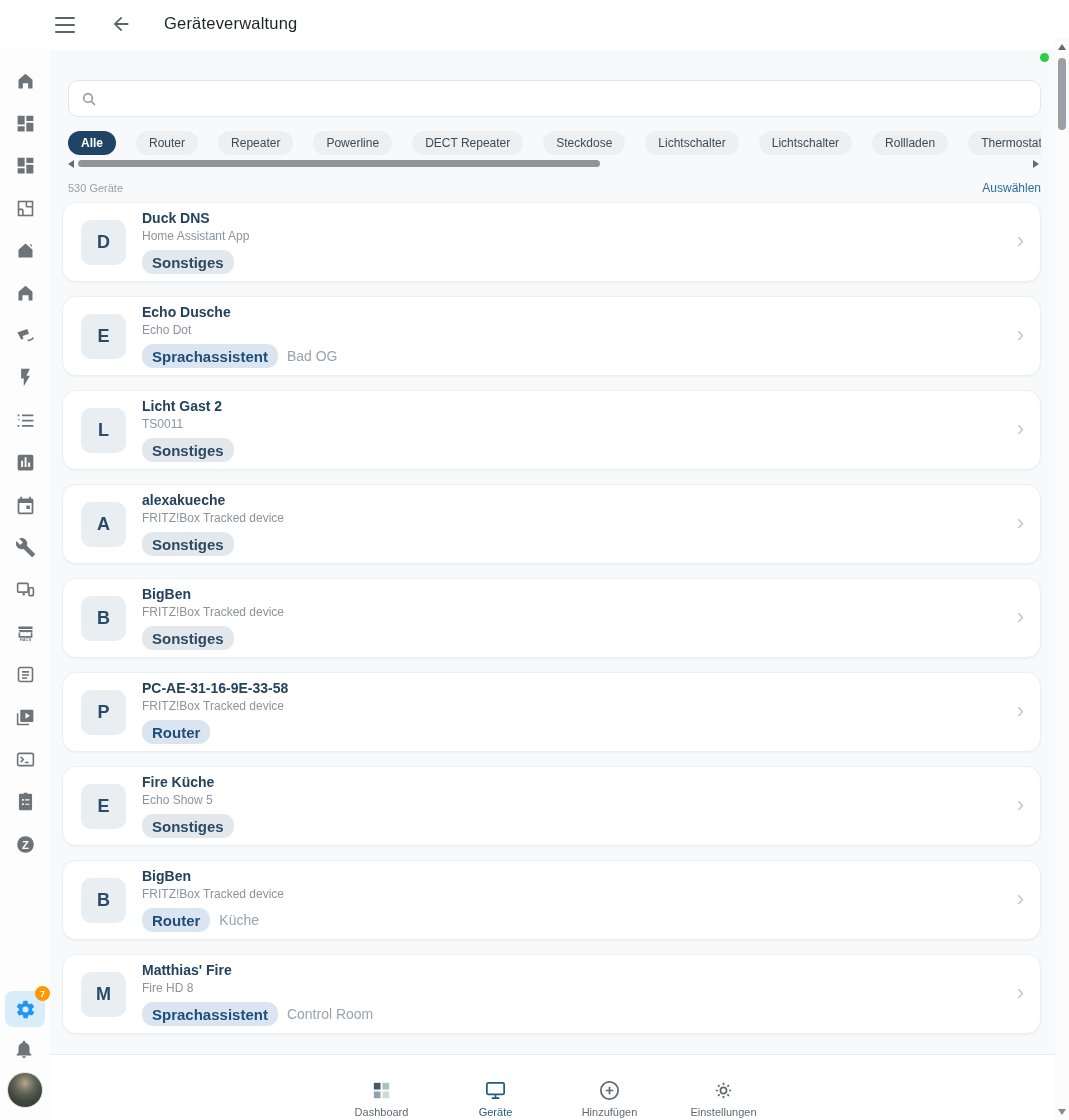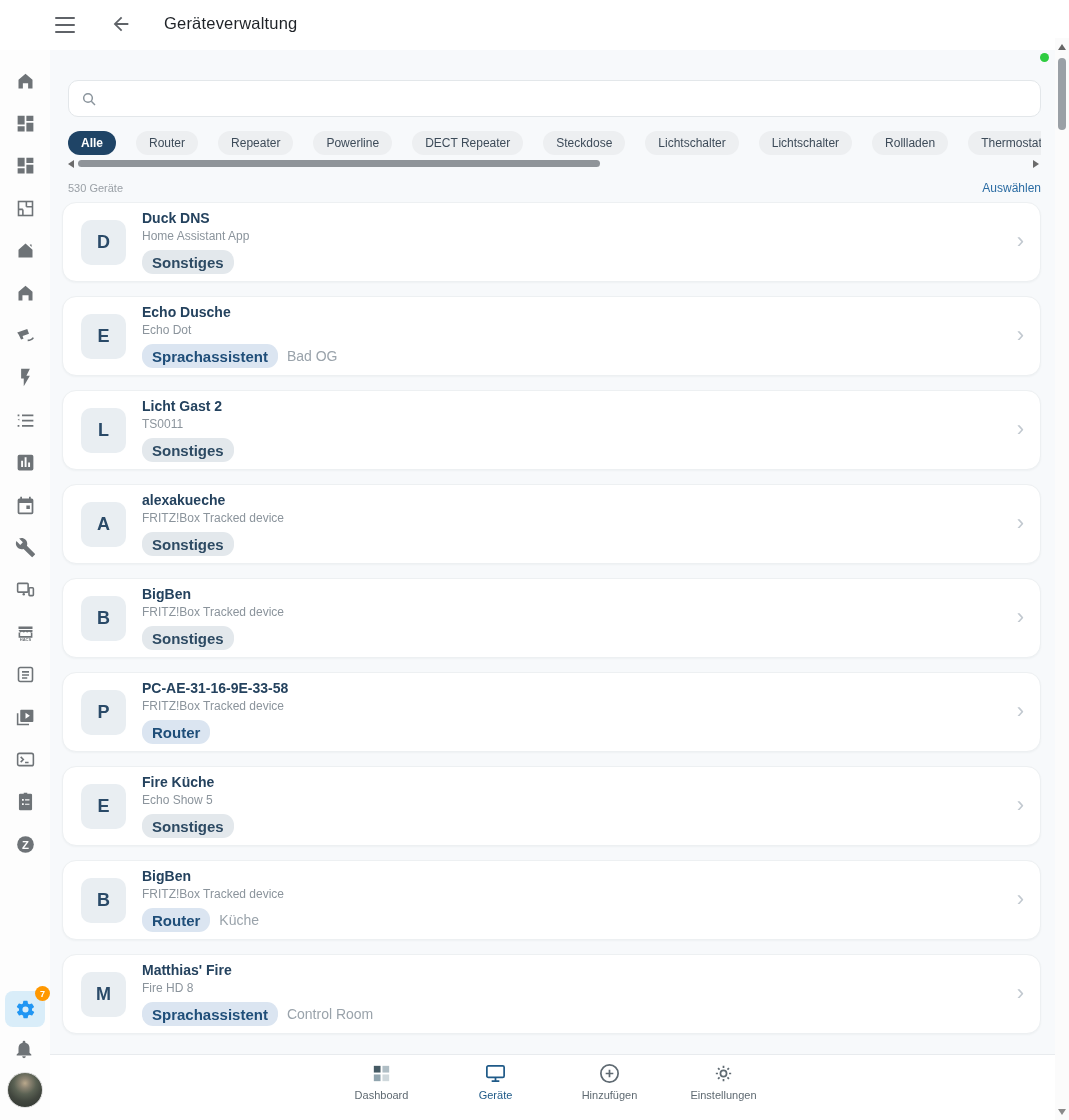--- a/index.html
+++ b/index.html
@@ -58,21 +58,21 @@
   .dev-name { font-size:14px; font-weight:700; color:#24425e; }
   .dev-model { font-size:12px; color:#8b949c; margin-top:3px; }
   .dev-meta { margin-top:7px; display:flex; align-items:center; gap:9px; }
   .badge { font-size:15px; font-weight:700; padding:3.5px 10px; border-radius:11px; }
   .badge.neutral { background:#e3e8ec; color:#2d4a63; }
   .badge.accent { background:#dbe5f1; color:#1f4e79; }
   .area { font-size:14px; color:#9aa3ab;text-align:center; }
   .chevron { position:absolute; right:16px; top:50%; transform:translateY(-55%); color:#c2c9d0; font-size:22px; line-height:1; }
 
   
-  .bottom-nav { position:absolute; left:50px; right:14px; bottom:0; height:66px; background:#fff; border-top:1px solid #e8ebee; display:flex; justify-content:center; gap:48px; padding-top:7px; z-index:7; }
+  .bottom-nav { position:absolute; left:50px; right:14px; bottom:0; height:66px; background:#fff; border-top:1px solid #e8ebee; display:flex; justify-content:center; gap:48px; padding-top:24px; z-index:7; }
   .nav-item { width:66px; display:flex; flex-direction:column; align-items:center; gap:4px; font-size:11px; color:#5f6a72; cursor:pointer; }
   .nav-item svg { width:23px; height:23px; }
   .nav-item.active { color:#1f5a88; }
 
   
   .vscroll { position:absolute; right:0; top:38px; width:14px; bottom:0; background:#fbfbfb; z-index:8; }
   .vs-up { position:absolute; top:6px; left:3px; width:0; height:0; border-left:4px solid transparent; border-right:4px solid transparent; border-bottom:6px solid #666; cursor:pointer; }
   .vs-thumb { position:absolute; top:20px; left:3px; width:8px; height:72px; background:#9aa0a6; border-radius:4px; cursor:pointer; }
   .vs-down { position:absolute; bottom:5px; left:3px; width:0; height:0; border-left:4px solid transparent; border-right:4px solid transparent; border-top:6px solid #8a8a8a; cursor:pointer; }
   .green-dot { position:absolute; left:1040px; top:53px; width:9px; height:9px; border-radius:50%; background:#2ecc40; z-index:9; }

